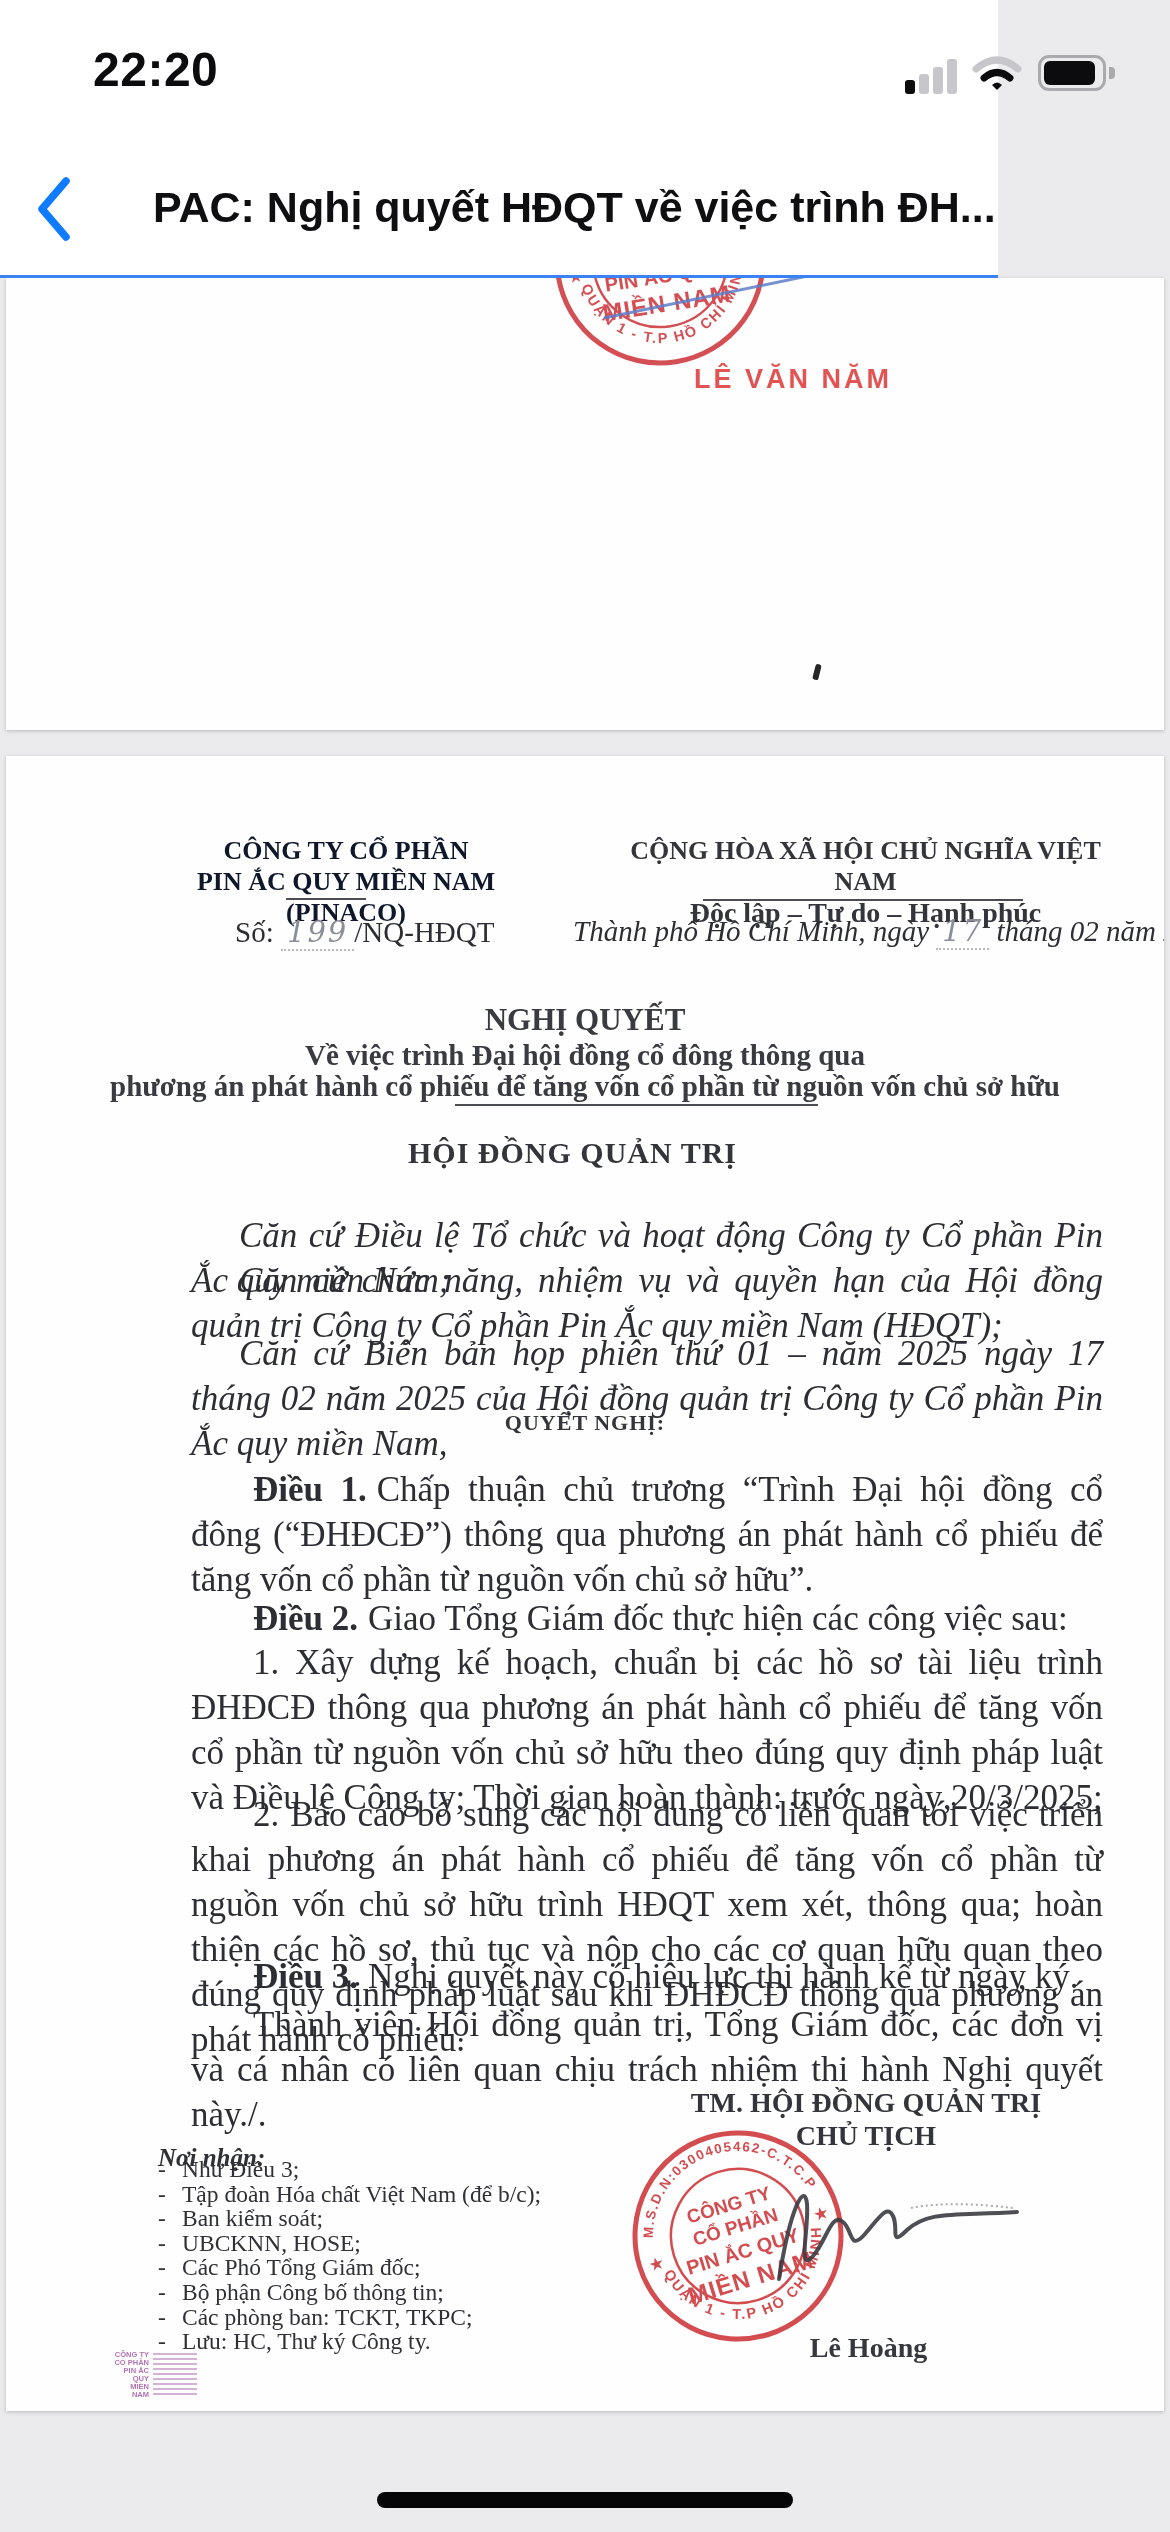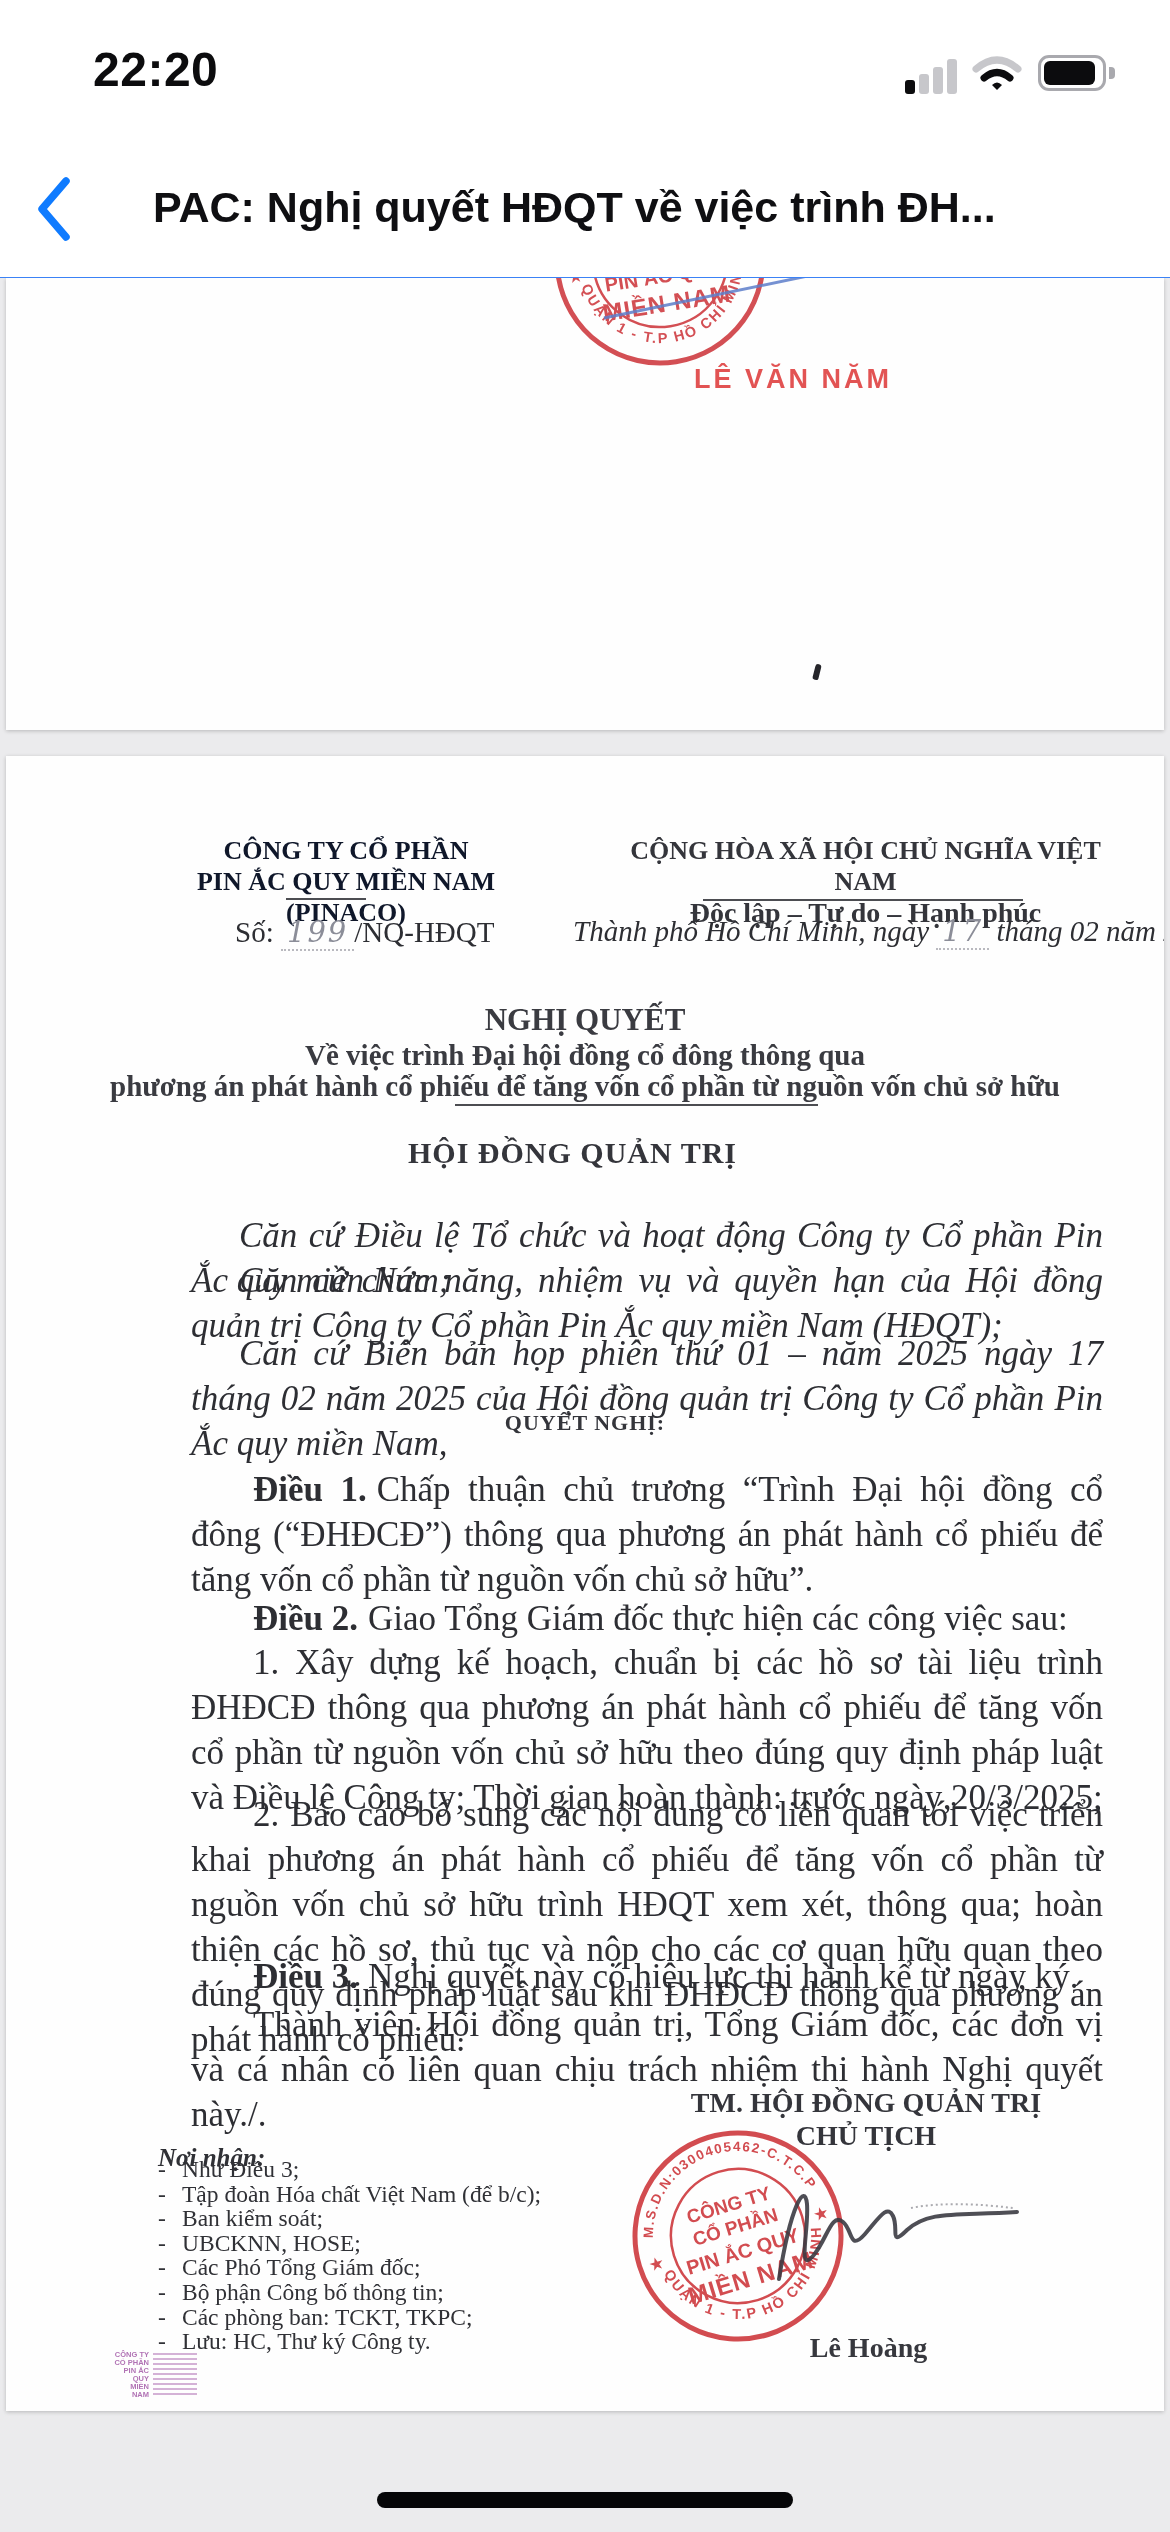--- a/index.html
+++ b/index.html
@@ -6,22 +6,22 @@
   html,body { width:1170px; height:2532px; }
   body {
     position:relative; overflow:hidden;
     background:#ebebed;
     font-family:"Liberation Sans", sans-serif;
     -webkit-font-smoothing:antialiased;
   }
 
   
   .topbar {
-    position:absolute; top:0; left:0; width:1170px; height:278px;
-    background:#ffffff; border-bottom:1px solid #3b82f6; z-index:30;
+    position:absolute; top:0; left:0; width:998px; height:278px;
+    background:#ffffff; border-bottom:3px solid #3b82f6; z-index:30;
   }
   .time {
     position:absolute; left:93px; top:42px;
     font-size:48px; font-weight:700; color:#0c0c0e; letter-spacing:.5px;
   }
   .sig-bars { position:absolute; left:905px; top:56px; width:56px; height:38px; }
   .sig-bars i { position:absolute; bottom:0; width:10px; border-radius:3px; background:#c7c7cb; }
   .sig-bars i.b1 { left:0;  height:14px; background:#0c0c0e; }
   .sig-bars i.b2 { left:14px; height:20px; }
   .sig-bars i.b3 { left:28px; height:27px; }

